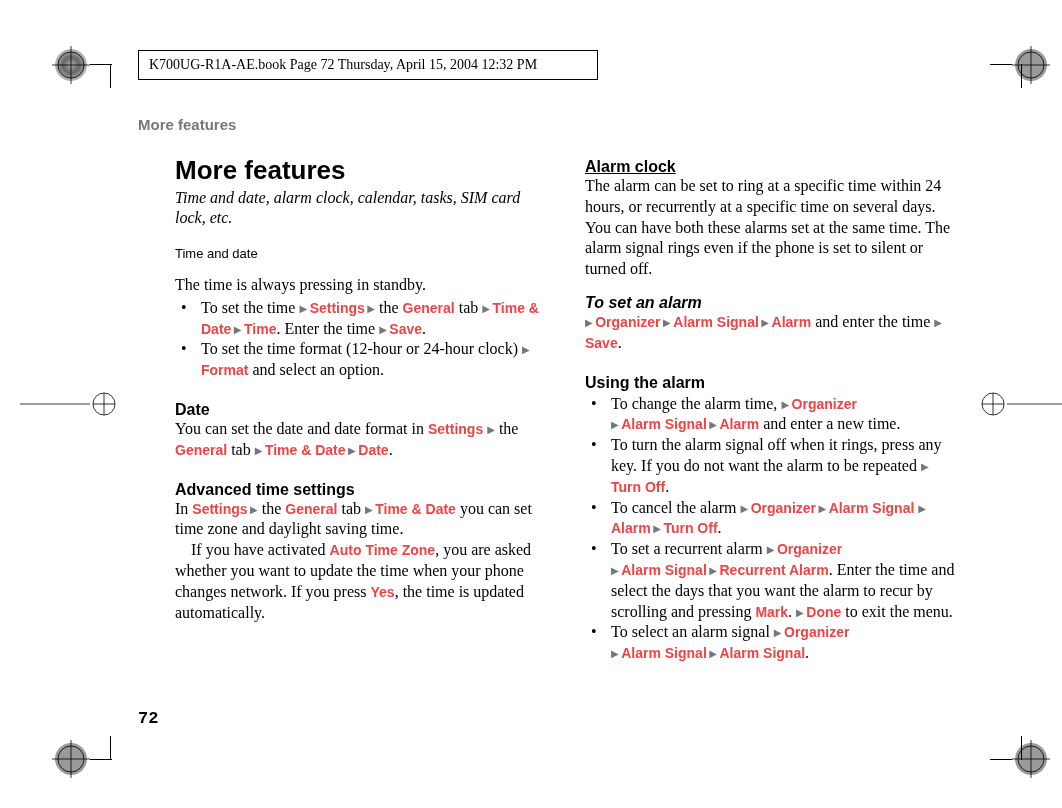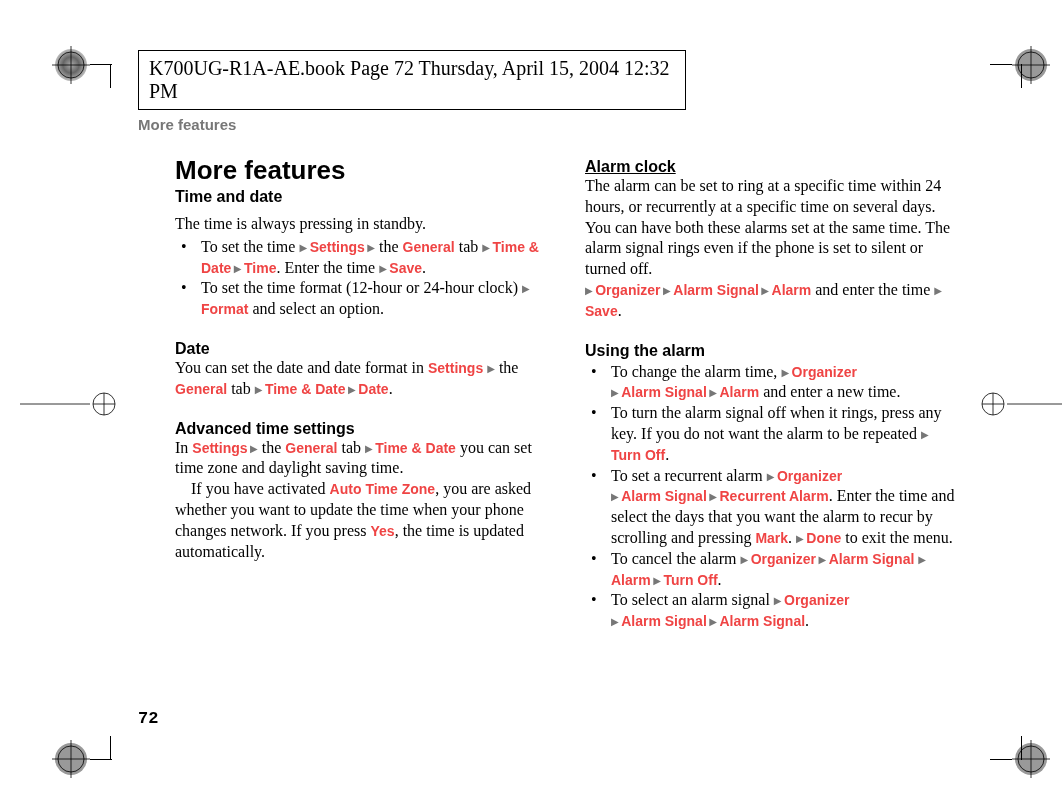--- a/index.html
+++ b/index.html
@@ -9,24 +9,24 @@
       background: #fff;
       font-family: "Times New Roman", Times, serif;
       font-size: 16px;
       color: #000;
       position: relative;
     }
     .header-box {
       position: absolute;
       top: 50px;
       left: 138px;
-      width: 548px;
+      width: 460px;
       border: 1px solid #000;
       padding: 6px 10px;
-      font-size: 20px;
+      font-size: 14px;
     }
     .running-head {
       position: absolute;
       top: 116px;
       left: 138px;
       font-family: Arial, Helvetica, sans-serif;
       font-weight: bold;
       font-size: 15px;
       color: #777;
     }
@@ -47,23 +47,23 @@
       margin-bottom: 2px;
     }
     .subtitle {
       font-style: italic;
       font-size: 16px;
       line-height: 1.25;
       margin-bottom: 18px;
     }
     h2.section {
       font-family: Arial, Helvetica, sans-serif;
-      font-weight: 700;
-      font-size: 16px;
-      margin-bottom: 8px;
+      font-weight: 400;
+      font-size: 13px;
+      margin-bottom: 14px;
     }
     h3.sub {
       font-family: Arial, Helvetica, sans-serif;
       font-weight: 900;
       font-size: 16px;
       margin-top: 20px;
       margin-bottom: 0px;
     }
     h3.sub-italic {
       font-family: Arial, Helvetica, sans-serif;
@@ -168,20 +168,21 @@
 
 <div class="header-box">
   <span>K700UG-R1A-AE.book  Page 72  Thursday, April 15, 2004  12:32 PM</span>
 </div>
 
 <div class="running-head">More features</div>
 
 <div class="content">
   <div class="col">
     <h1 class="title">More features</h1>
+    <p class="subtitle">Time and date, alarm clock, calendar, tasks, SIM card lock, etc.</p>
 
     <h2 class="section">Time and date</h2>
     <p class="para">The time is always pressing in standby.</p>
     <ul class="bullets">
       <li>
         <span>To set the time </span><span class="tri">▶ </span><span class="bold-ui">Settings</span><span class="tri"> ▶</span><span> the </span><span class="bold-ui">General</span><span> tab </span><span class="tri">▶ </span><span class="bold-ui">Time &amp; Date</span><span class="tri"> ▶ </span><span class="bold-ui">Time</span><span>. Enter the time </span><span class="tri">▶ </span><span class="bold-ui">Save</span>.
       </li>
       <li>
         <span>To set the time format (12-hour or 24-hour clock) </span><span class="tri">▶ </span><span class="bold-ui">Format</span><span> and select an option.</span>
       </li>
@@ -199,42 +200,43 @@
     </p>
     <p class="para indent-para">
       <span>If you have activated </span><span class="bold-ui">Auto Time Zone</span><span>, you are asked whether you want to update the time when your phone changes network. If you press </span><span class="bold-ui">Yes</span><span>, the time is updated automatically.</span>
     </p>
   </div>
 
   <div class="col">
     <h3 class="sub" style="margin-top:3px;text-decoration:underline;">Alarm clock</h3>
     <p class="para">The alarm can be set to ring at a specific time within 24 hours, or recurrently at a specific time on several days. You can have both these alarms set at the same time. The alarm signal rings even if the phone is set to silent or turned off.</p>
 
+    <h3 class="sub-italic">To set an alarm</h3>
     <p class="para">
       <span class="tri">▶ </span><span class="bold-ui">Organizer</span><span class="tri"> ▶ </span><span class="bold-ui">Alarm Signal</span><span class="tri"> ▶ </span><span class="bold-ui">Alarm</span><span> and enter the time </span><span class="tri">▶ </span><span class="bold-ui">Save</span>.
     </p>
 
     <h3 class="sub">Using the alarm</h3>
     <ul class="bullets">
       <li>
         <span>To change the alarm time, </span><span class="tri">▶ </span><span class="bold-ui">Organizer</span>
         <br><span class="tri">▶ </span><span class="bold-ui">Alarm Signal</span><span class="tri"> ▶ </span><span class="bold-ui">Alarm</span><span> and enter a new time.</span>
       </li>
       <li>
         <span>To turn the alarm signal off when it rings, press any key. If you do not want the alarm to be repeated </span><span class="tri">▶ </span><span class="bold-ui">Turn Off</span>.
       </li>
       <li>
+        <span>To cancel the alarm </span><span class="tri">▶ </span><span class="bold-ui">Organizer</span><span class="tri"> ▶ </span><span class="bold-ui">Alarm Signal</span>
+        <span class="tri"> ▶ </span><span class="bold-ui">Alarm</span><span class="tri"> ▶ </span><span class="bold-ui">Turn Off</span>.
+      </li>
+      <li>
         <span>To set a recurrent alarm </span><span class="tri">▶ </span><span class="bold-ui">Organizer</span>
         <br><span class="tri">▶ </span><span class="bold-ui">Alarm Signal</span><span class="tri"> ▶ </span><span class="bold-ui">Recurrent Alarm</span><span>. Enter the time and select the days that you want the alarm to recur by scrolling and pressing </span><span class="bold-ui">Mark</span><span>. </span><span class="tri">▶ </span><span class="bold-ui">Done</span><span> to exit the menu.</span>
       </li>
       <li>
-        <span>To cancel the alarm </span><span class="tri">▶ </span><span class="bold-ui">Organizer</span><span class="tri"> ▶ </span><span class="bold-ui">Alarm Signal</span>
-        <span class="tri"> ▶ </span><span class="bold-ui">Alarm</span><span class="tri"> ▶ </span><span class="bold-ui">Turn Off</span>.
-      </li>
-      <li>
         <span>To select an alarm signal </span><span class="tri">▶ </span><span class="bold-ui">Organizer</span>
         <br><span class="tri">▶ </span><span class="bold-ui">Alarm Signal</span><span class="tri"> ▶ </span><span class="bold-ui">Alarm Signal</span>.
       </li>
     </ul>
   </div>
 </div>
 
 <div class="page-number">72</div>
 
 </body></html>

